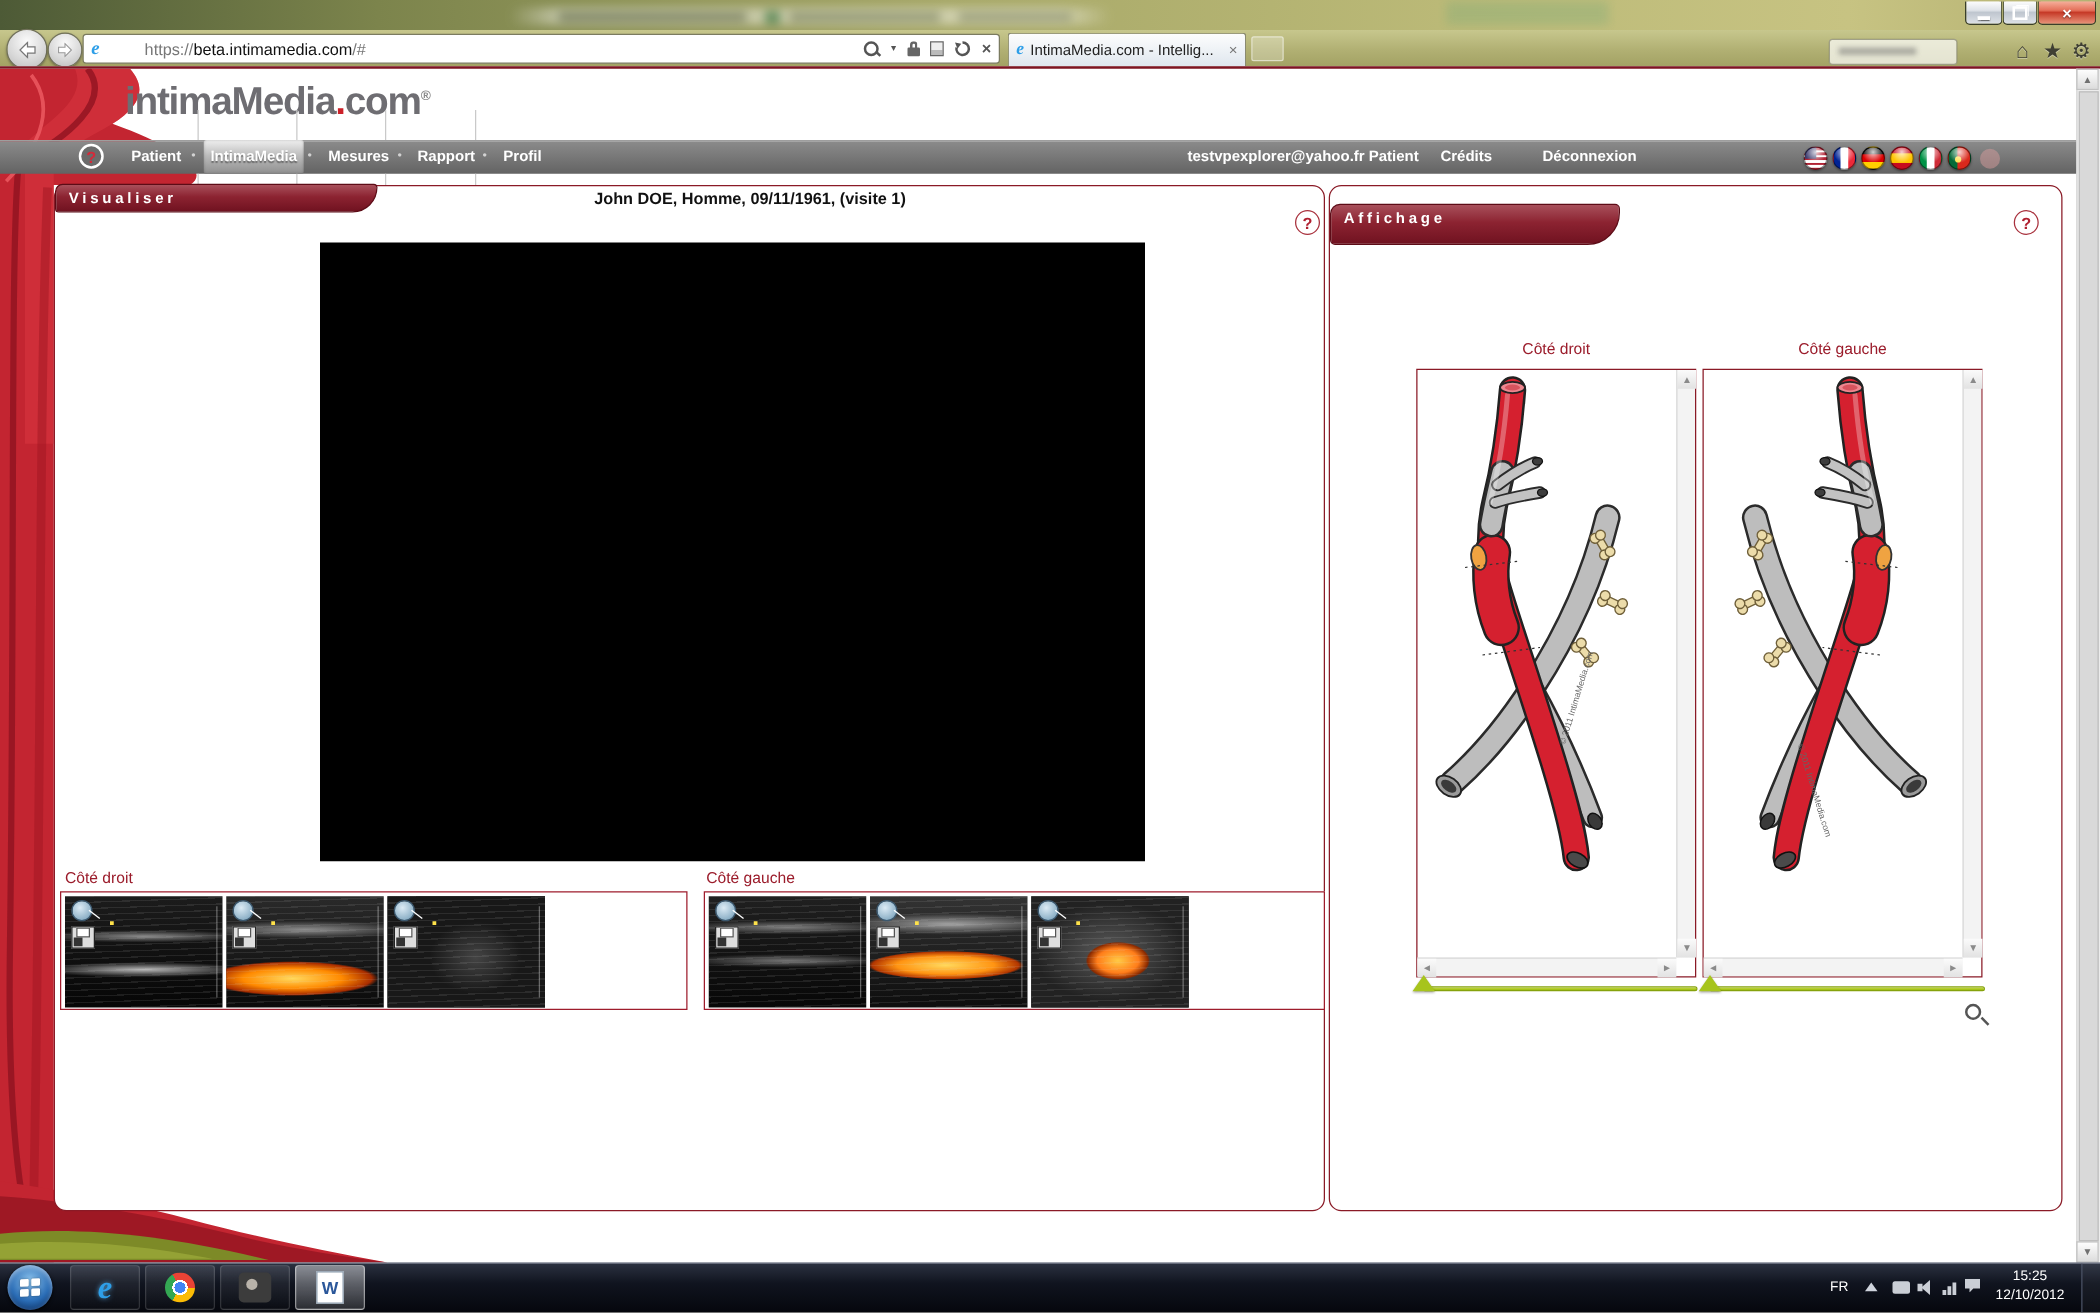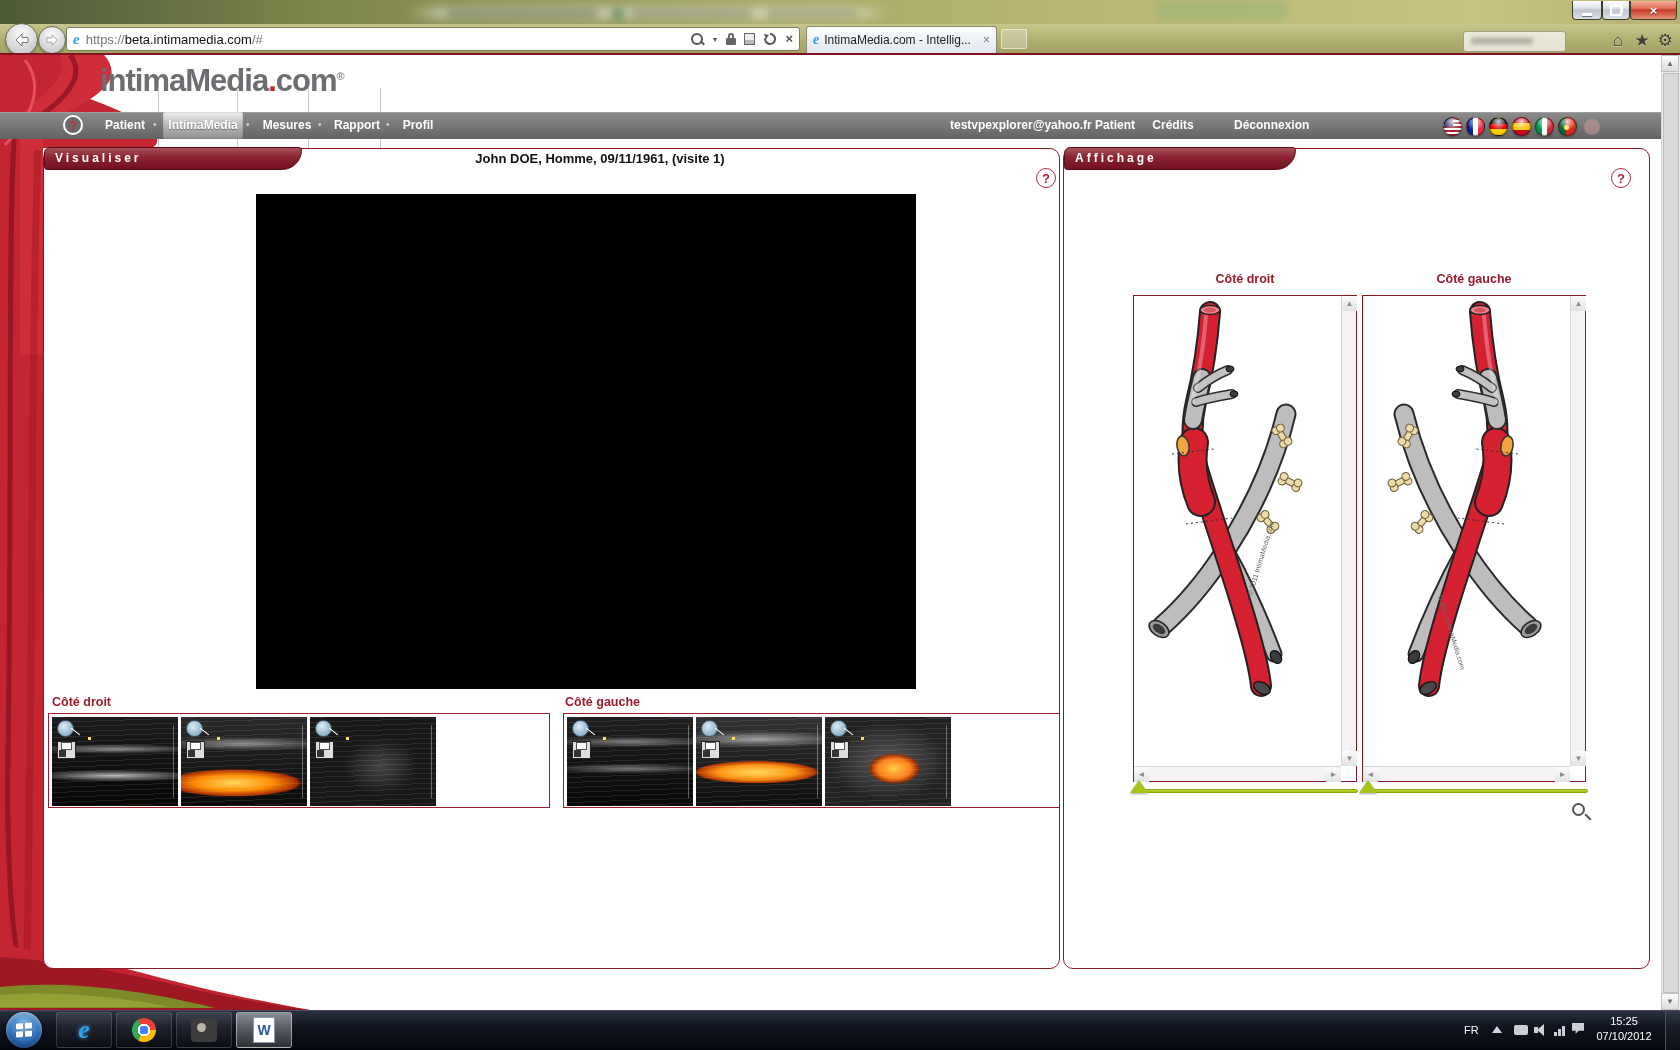--- a/index.html
+++ b/index.html
@@ -16,21 +16,21 @@
     display:flex;align-items:center;justify-content:center;box-sizing:border-box;}
   .winbtn.light{background:linear-gradient(180deg,#fdfdfd,#dfe3e8 40%,#bfc6cf 50%,#dde1e6);}
   .winbtn.red{background:linear-gradient(180deg,#f6b09c,#e4705a 40%,#c63a28 50%,#e8937a);}
   .win-glyph{font-size:13px;font-weight:bold;color:#fff;text-shadow:0 1px 1px rgba(0,0,0,.5);line-height:1;}
   .minbar{width:10px;height:3px;background:#fff;box-shadow:0 1px 1px rgba(0,0,0,.5);margin-top:8px;}
   .restoreglyph{width:8px;height:7px;border:2px solid #fff;box-shadow:2px -2px 0 -1px #fff;}
   .navcircle{border-radius:50%;border:1px solid #70705a;display:flex;align-items:center;justify-content:center;
     background:radial-gradient(circle at 50% 30%,#fbfbfb,#d6d6d6 60%,#b9b9b9);box-shadow:0 1px 2px rgba(0,0,0,.35);}
   .addressbar{left:66px;top:27px;width:734px;height:24px;background:#fff;border:1px solid #7b7b60;
     border-radius:3px;box-sizing:border-box;display:flex;align-items:center;}
-  .urltext{font-size:13px;color:#777;white-space:nowrap;}
+  .urltext{font-size:13px;color:#777;white-space:nowrap;margin-left:30px;}
   .urltext b{color:#111;font-weight:normal;}
   .addricons{position:absolute;right:6px;top:0;height:22px;display:flex;align-items:center;gap:8px;}
   .tab{left:806px;top:26px;width:191px;height:27px;background:linear-gradient(180deg,#fdfdfd,#eef2f6 50%,#dfe6ee);
     border:1px solid #8a8a70;border-bottom:none;border-radius:3px 3px 0 0;box-sizing:border-box;
     display:flex;align-items:center;padding:0 6px;gap:5px;}
   .tabtitle{font-size:12px;color:#222;white-space:nowrap;overflow:hidden;flex:1;}
   .cmdico{font-size:17px;color:#3f3f33;text-shadow:0 1px 0 rgba(255,255,255,.4);line-height:20px;text-align:center;}
   .e-logo{color:#2e9fe8;font-weight:bold;font-style:italic;font-family:"Liberation Serif",serif;}
   
   .page{left:0;top:53px;width:1680px;height:957px;background:#fff;}
@@ -49,21 +49,21 @@
     text-align:center;cursor:default;}
   .navbullet{position:absolute;top:112px;height:27px;line-height:26px;color:#d2d2d2;font-size:10px;}
   .navactive{position:absolute;top:112px;height:27px;border-radius:2px;
     background:linear-gradient(180deg,#f0f0f0,#bdbdbd 45%,#8f8f8f);box-shadow:inset 0 0 2px rgba(0,0,0,.25);}
   .helpcirc{border-radius:50%;background:#fff;display:flex;align-items:center;justify-content:center;
     color:#b02030;font-weight:bold;box-sizing:border-box;}
   .panel{border:1px solid #8a1a26;border-radius:10px;background:#fff;box-sizing:border-box;}
   .sect-tab{background:linear-gradient(180deg,#a8505b,#8c2331 45%,#701220);border:1px solid #5d0c17;
     border-radius:8px 4px 26px 4px;box-sizing:border-box;color:#fff;font-size:12px;font-weight:bold;
     letter-spacing:3px;line-height:21px;padding-left:10px;box-shadow:2px 2px 0 #fff;}
-  .cote-label{font-size:12.5px;font-weight:bold;color:#9b1c2b;}
+  .cote-label{font-size:12.5px;font-weight:normal;color:#9b1c2b;}
   .strip{border:1px solid #9e1c2c;background:#fff;box-sizing:border-box;}
   .thumb{position:absolute;top:3px;width:126px;height:89px;background:#0c0c0c;overflow:hidden;}
   .us-lines{position:absolute;inset:0;background:
     repeating-linear-gradient(178deg,rgba(220,220,220,.10) 0 1px,transparent 1px 5px);}
   .probe-ico{position:absolute;left:5px;top:3px;width:15px;height:15px;border-radius:50%;
     background:radial-gradient(circle at 40% 35%,#dcebf5,#8fb2c8 70%,#5f87a0);border:1px solid #3c586e;}
   .probe-ico:after{content:"";position:absolute;left:12px;top:10px;width:11px;height:1px;background:#fff;transform:rotate(38deg);}
   .save-ico{position:absolute;left:5px;top:24px;width:17px;height:16px;background:#dedede;border:1px solid #222;}
   .save-ico:before{content:"";position:absolute;left:3px;top:0;width:9px;height:6px;background:#fff;border:1px solid #555;}
   .save-ico:after{content:"";position:absolute;left:1px;top:8px;width:7px;height:7px;background:#333;}
@@ -316,21 +316,21 @@
                     linear-gradient(180deg,#3a3a3a,#101010);">
       <div class="us-lines"></div>
       <span class="scalebar"></span>
       <span class="ydot"></span>
       <span class="probe-ico"></span>
       <span class="save-ico"></span>
     </div>
   </div>
 
   <div class="abs panel" style="left:1063px;top:148px;width:587px;height:821px;"></div>
-  <div class="abs sect-tab" style="left:1064px;top:147px;width:232px;height:23px;">Affichage</div>
+  <div class="abs sect-tab" style="left:1064px;top:163px;width:232px;height:33px;">Affichage</div>
   <div class="abs helpcirc" style="left:1611px;top:168px;width:20px;height:20px;border:1.5px solid #a8303c;font-size:13px;">
     <span>?</span>
   </div>
   <div class="abs cote-label" style="left:1133px;top:272px;width:224px;text-align:center;">Côté droit</div>
   <div class="abs cote-label" style="left:1362px;top:272px;width:224px;text-align:center;">Côté gauche</div>
 
   <svg width="0" height="0" style="position:absolute;">
     <defs>
       <g id="bone" fill="#ecdcaa" stroke="#70603a" stroke-width="1.3">
         <rect x="-3.5" y="-9" width="7" height="18" rx="3.5"></rect>
@@ -446,16 +446,16 @@
   </div>
   <div class="tray-ico" style="left:1554px;">
     <span style="position:absolute;left:0;bottom:1px;width:3px;height:4px;background:#dfe3ea;"></span>
     <span style="position:absolute;left:4px;bottom:1px;width:3px;height:7px;background:#dfe3ea;"></span>
     <span style="position:absolute;left:8px;bottom:1px;width:3px;height:10px;background:#dfe3ea;"></span>
   </div>
   <div class="tray-ico" style="left:1572px;width:12px;height:11px;
        background:#dfe3ea;clip-path:polygon(0 0,100% 0,100% 70%,55% 70%,30% 100%,30% 70%,0 70%);"></div>
   <div class="clock">
     <div>15:25</div>
-    <div>07/10/2012</div>
+    <div>12/10/2012</div>
   </div>
   <div class="abs" style="left:1665px;top:1011px;width:15px;height:39px;border-left:1px solid #4a5164;background:rgba(255,255,255,.04);"></div>
 </div>
 
 </body></html>

